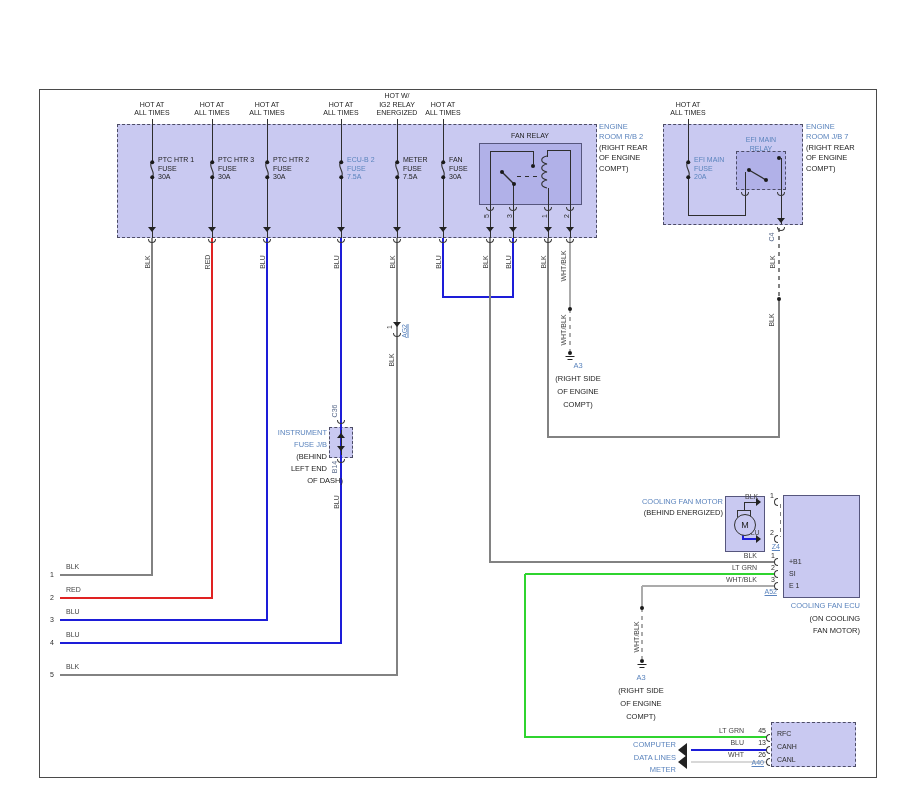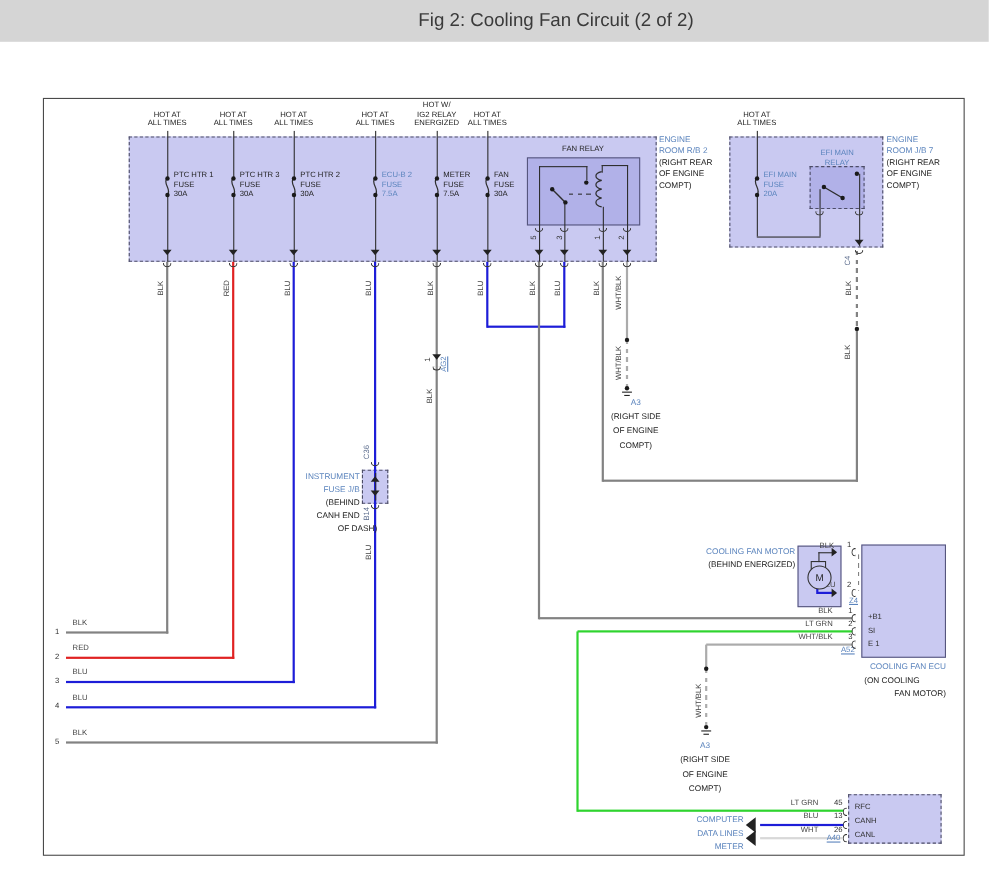--- a/index.html
+++ b/index.html
@@ -25,23 +25,20 @@
   .bar{position:absolute;height:1px;background:#222;transform:translateX(-50%);}
   .arr{position:absolute;width:0;height:0;}
   #overlay{position:absolute;left:0;top:0;pointer-events:none;}
   #motor-circle{position:absolute;width:20px;height:20px;border:1px solid #333;border-radius:50%;background:#c9c9f1;display:flex;align-items:center;justify-content:center;font-size:9px;color:#222;}
   #motor-rect{position:absolute;width:14px;height:8px;border:1px solid #333;box-sizing:border-box;}
 </style>
 </head>
 <body>
 
 <div id="stage">
-  <div id="header">
-    <div id="title">Fig 2: Cooling Fan Circuit (2 of 2)</div>
-  </div>
   <div id="frame"></div>
   <div id="diagram" style="position:absolute;left:0;top:0;width:899px;height:792px;">
       <div class="box dashedb" style="left: 117px; top: 124px; width: 480px; height: 114px;"></div>
       <div class="box inner" style="left: 479px; top: 143px; width: 103px; height: 62px;"></div>
       <div class="box dashedb" style="left: 663px; top: 124px; width: 140px; height: 101px;"></div>
       <div class="box dashedb inner" style="left: 736px; top: 151px; width: 50px; height: 39px;"></div>
       <div class="box dashedb" style="left: 329px; top: 427px; width: 24px; height: 31px;"></div>
       <div class="box" style="left: 725px; top: 496px; width: 40px; height: 56px;"></div>
       <div class="box" style="left: 783px; top: 495px; width: 77px; height: 103px;"></div>
       <div class="box dashedb" style="left: 771px; top: 722px; width: 85px; height: 45px;"></div>
@@ -179,34 +176,34 @@
       <div class="nt al" style="left: 599px; top: 158.2px; color: rgb(34, 34, 34);">OF ENGINE</div>
       <div class="nt al" style="left: 599px; top: 168.6px; color: rgb(34, 34, 34);">COMPT)</div>
       <div class="nt al" style="left: 806px; top: 127px; color: rgb(91, 132, 189);">ENGINE</div>
       <div class="nt al" style="left: 806px; top: 137.4px; color: rgb(91, 132, 189);">ROOM J/B 7</div>
       <div class="nt al" style="left: 806px; top: 147.8px; color: rgb(34, 34, 34);">(RIGHT REAR</div>
       <div class="nt al" style="left: 806px; top: 158.2px; color: rgb(34, 34, 34);">OF ENGINE</div>
       <div class="nt al" style="left: 806px; top: 168.6px; color: rgb(34, 34, 34);">COMPT)</div>
       <div class="nt ar" style="left: 327px; top: 433px; color: rgb(91, 132, 189);">INSTRUMENT</div>
       <div class="nt ar" style="left: 327px; top: 445px; color: rgb(91, 132, 189);">FUSE J/B</div>
       <div class="nt ar" style="left: 327px; top: 457px; color: rgb(34, 34, 34);">(BEHIND</div>
-      <div class="nt ar" style="left: 327px; top: 469px; color: rgb(34, 34, 34);">CANH END</div>
+      <div class="nt ar" style="left: 327px; top: 469px; color: rgb(34, 34, 34);">LEFT END</div>
       <div class="nt ar" style="left: 343px; top: 481px; color: rgb(34, 34, 34);">OF DASH)</div>
       <div class="nt ac" style="left: 578px; top: 366px; color: rgb(91, 132, 189);">A3</div>
       <div class="nt ac" style="left: 578px; top: 379px; color: rgb(34, 34, 34);">(RIGHT SIDE</div>
       <div class="nt ac" style="left: 578px; top: 392px; color: rgb(34, 34, 34);">OF ENGINE</div>
       <div class="nt ac" style="left: 578px; top: 405px; color: rgb(34, 34, 34);">COMPT)</div>
       <div class="nt ac" style="left: 641px; top: 678px; color: rgb(91, 132, 189);">A3</div>
       <div class="nt ac" style="left: 641px; top: 691px; color: rgb(34, 34, 34);">(RIGHT SIDE</div>
       <div class="nt ac" style="left: 641px; top: 704px; color: rgb(34, 34, 34);">OF ENGINE</div>
       <div class="nt ac" style="left: 641px; top: 717px; color: rgb(34, 34, 34);">COMPT)</div>
       <div class="nt ar" style="left: 723px; top: 502px; color: rgb(91, 132, 189);">COOLING FAN MOTOR</div>
       <div class="nt ar" style="left: 723px; top: 512.5px; color: rgb(34, 34, 34);">(BEHIND ENERGIZED)</div>
       <div class="nt ar" style="left: 860px; top: 606px; color: rgb(91, 132, 189);">COOLING FAN ECU</div>
-      <div class="nt ar" style="left: 836px; top: 618.5px; color: rgb(34, 34, 34);">(ON COOLING</div>
+      <div class="nt ar" style="left: 860px; top: 618.5px; color: rgb(34, 34, 34);">(ON COOLING</div>
       <div class="nt ar" style="left: 860px; top: 631px; color: rgb(34, 34, 34);">FAN MOTOR)</div>
       <div class="nt ar" style="left: 676px; top: 745px; color: rgb(91, 132, 189);">COMPUTER</div>
       <div class="nt ar" style="left: 676px; top: 757.5px; color: rgb(91, 132, 189);">DATA LINES</div>
       <div class="nt ar" style="left: 676px; top: 770px; color: rgb(91, 132, 189);">METER</div>
       <div class="rt" style="left: 147px; top: 262px; color: rgb(69, 69, 69);">BLK</div>
       <div class="rt" style="left: 207px; top: 262px; color: rgb(69, 69, 69);">RED</div>
       <div class="rt" style="left: 262px; top: 262px; color: rgb(69, 69, 69);">BLU</div>
       <div class="rt" style="left: 336px; top: 262px; color: rgb(69, 69, 69);">BLU</div>
       <div class="rt" style="left: 392px; top: 262px; color: rgb(69, 69, 69);">BLK</div>
       <div class="rt" style="left: 438px; top: 262px; color: rgb(69, 69, 69);">BLU</div>

